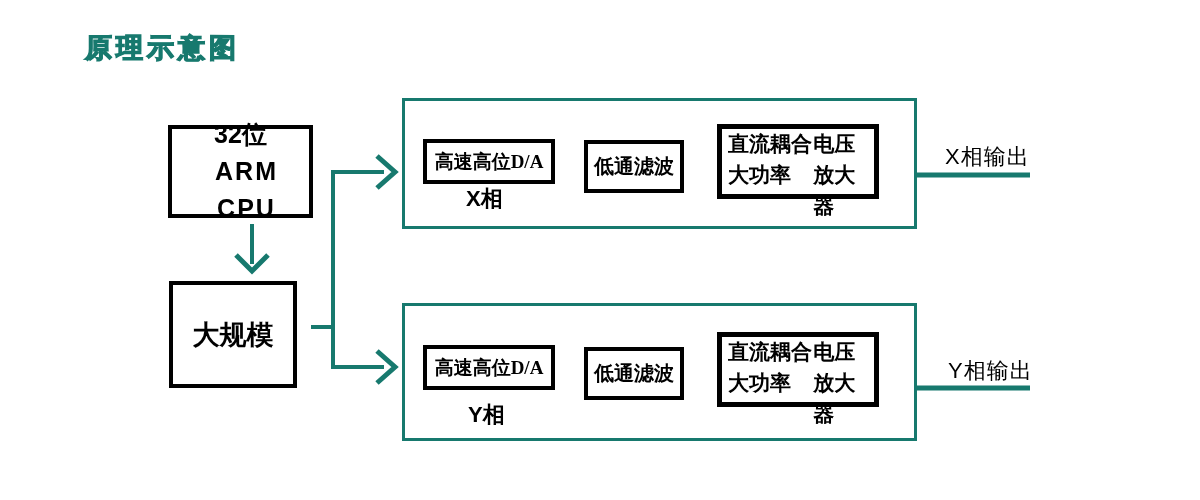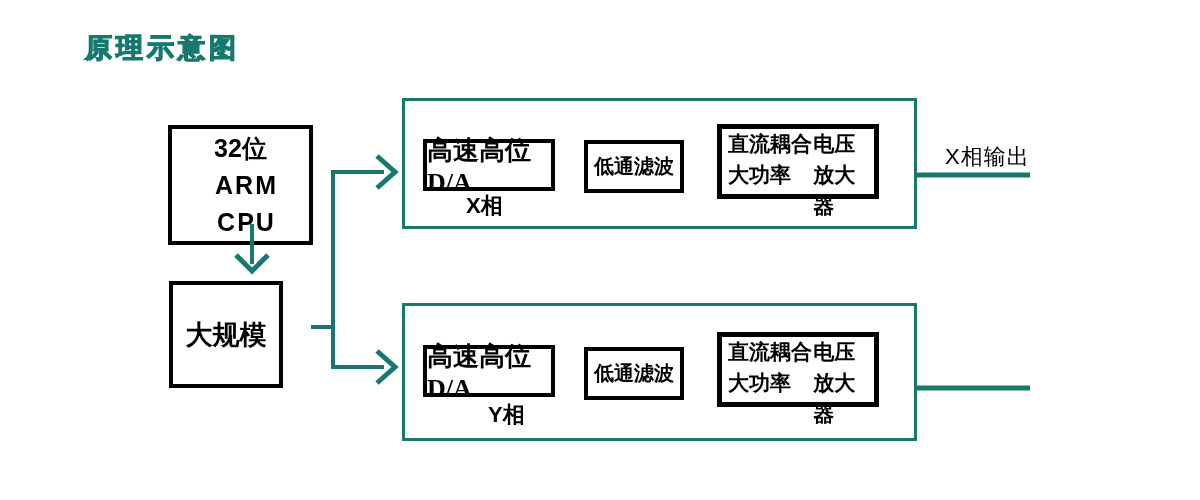--- a/index.html
+++ b/index.html
@@ -27,22 +27,22 @@
     border: 4px solid #000000;
     background: #ffffff;
     display: flex;
     flex-direction: column;
     align-items: center;
     justify-content: center;
     color: #000000;
     font-weight: bold;
     text-align: center;
   }
-  .cpu { left: 168px; top: 125px; width: 145px; height: 120px; font-size: 25px; line-height: 37px; }
-  .fpga { left: 169px; top: 281px; width: 114px; height: 107px; font-size: 27px; line-height: 42px; }
+  .cpu { left: 168px; top: 125px; width: 145px; height: 93px; font-size: 25px; line-height: 37px; }
+  .fpga { left: 169px; top: 281px; width: 128px; height: 107px; font-size: 27px; line-height: 42px; }
   .cpu .l2, .fpga .l2 { letter-spacing: 2px; margin-left: 12px; }
   .wires { position: absolute; left: 0; top: 0; }
   .wires line { stroke: #17796E; stroke-width: 4; }
   .wires line.out { stroke-width: 5; }
   .wires polyline.head { stroke: #17796E; stroke-width: 5; fill: none; }
   .frame {
     position: absolute;
     border: 3px solid #17796E;
     background: transparent;
     width: 515px;
@@ -53,21 +53,21 @@
     position: absolute;
     border: 4px solid #000000;
     background: #ffffff;
     display: flex;
     align-items: center;
     justify-content: center;
     font-family: "Liberation Serif", serif;
     font-weight: bold;
     color: #000000;
   }
-  .dac { width: 132px; height: 52px; font-size: 26px; }
+  .dac { width: 132px; height: 45px; font-size: 19px; }
   .dac-x { left: 423px; top: 139px; }
   .dac-y { left: 423px; top: 345px; }
   .filter { width: 100px; height: 53px; font-size: 20px; }
   .filter-x { left: 584px; top: 140px; }
   .filter-y { left: 584px; top: 347px; }
   .amp {
     width: 162px; height: 75px;
     border-width: 5px;
     flex-direction: row;
     align-items: flex-start;
@@ -76,22 +76,22 @@
     line-height: 31px;
   }
   .amp-x { left: 717px; top: 124px; }
   .amp-y { left: 717px; top: 332px; }
   .phase {
     position: absolute;
     font-size: 22px;
     font-weight: bold;
     color: #000000;
   }
-  .phase-x { left: 466px; top: 191px; text-align: center; }
-  .phase-y { left: 488px; top: 400px; }
+  .phase-x { left: 466px; top: 184px; text-align: center; }
+  .phase-y { left: 468px; top: 400px; }
   .out-label {
     position: absolute;
     font-size: 22px;
     font-weight: normal;
     color: #000000;
     letter-spacing: 1px;
   }
   .out-x { left: 945px; top: 142px; }
   .out-y { left: 948px; top: 356px; }
 </style>
@@ -143,14 +143,15 @@
     <span>高速高位D/A</span>
   </div>
   <div class="small-box filter filter-y">
     <span>低通滤波</span>
   </div>
   <div class="small-box amp amp-y">
     <span>直流耦合大功率</span>
     <span>电压放大器</span>
   </div>
   <div class="phase phase-y">Y相</div>
+  <div class="out-label out-y">Y相输出</div>
 
 </div>
 
 </body></html>

